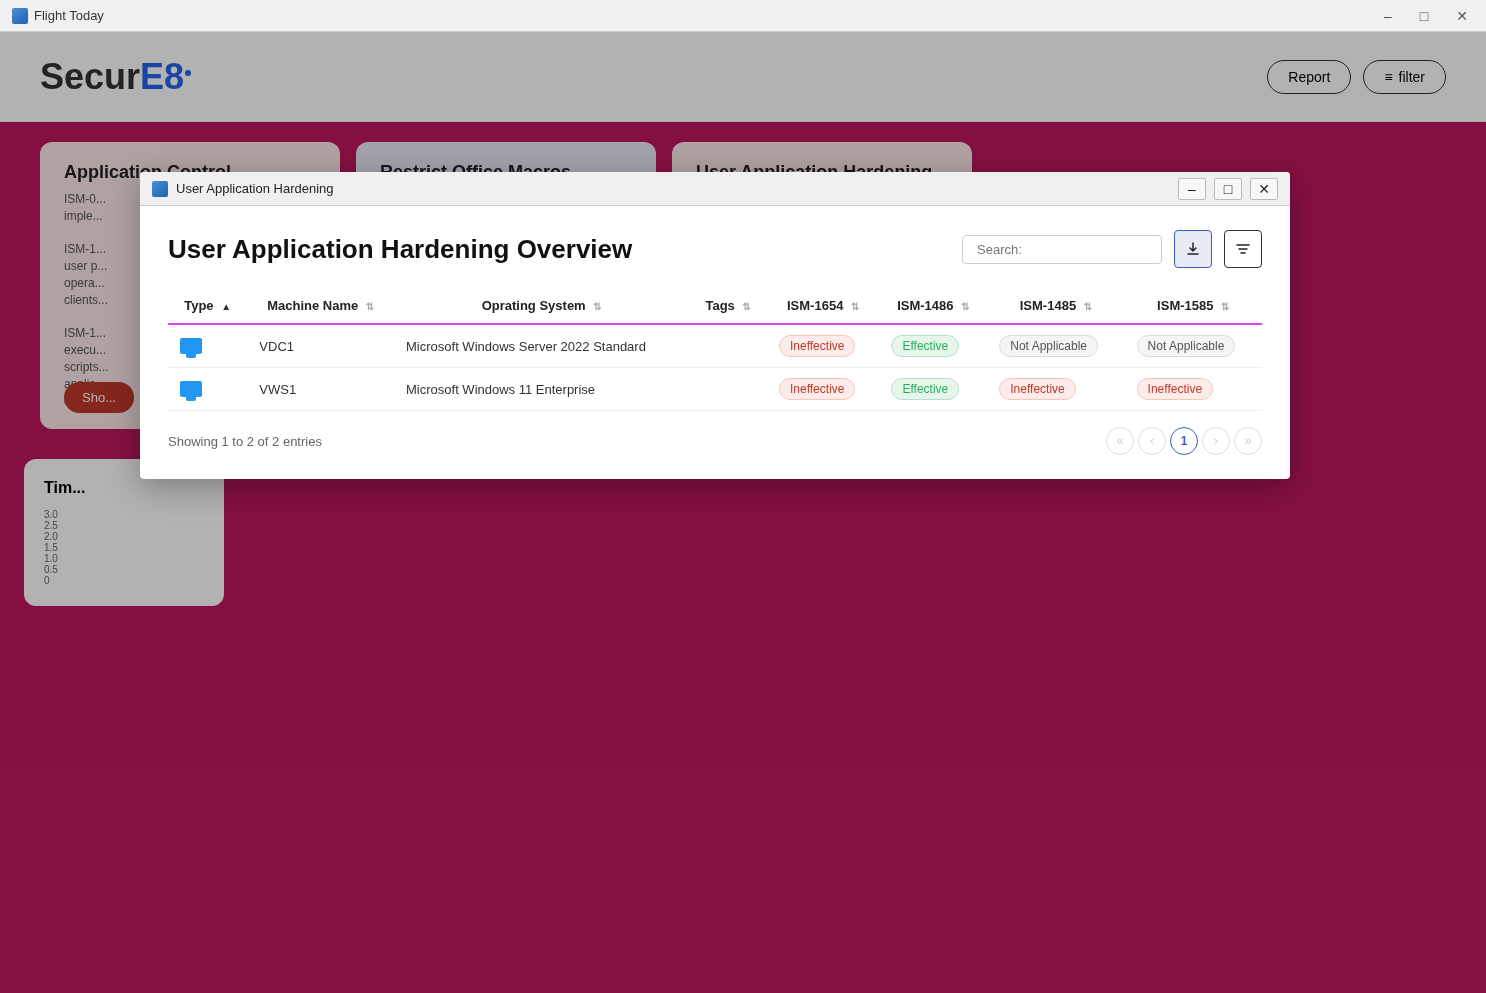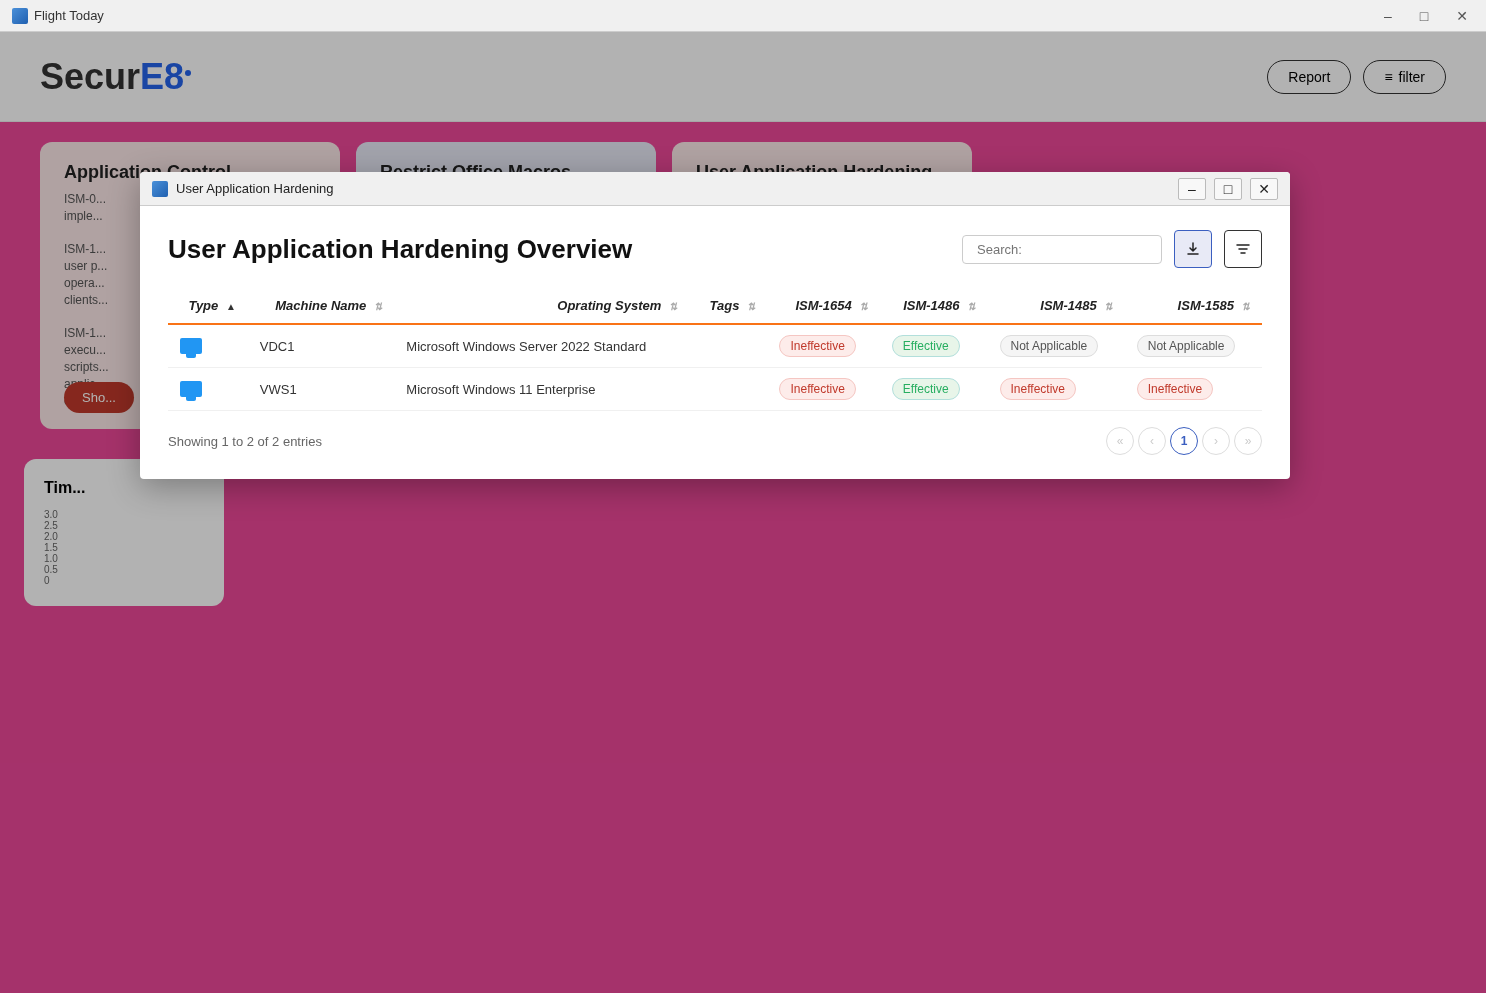--- a/index.html
+++ b/index.html
@@ -40,21 +40,21 @@
       font-size: 14px;
       color: #555;
     }
     .title-bar-controls span {
       cursor: pointer;
       padding: 2px 6px;
     }
 
     
     .app-body {
-      background: #ec4899;
+      background: #be185d;
       height: calc(993px - 32px);
       position: relative;
     }
 
     
     .top-nav {
       background: white;
       height: 90px;
       display: flex;
       align-items: center;
@@ -254,29 +254,28 @@
     }
     .icon-btn.active { background: #e8eaf6; border-color: #3b5fc0; }
 
     
     .data-table {
       width: 100%;
       border-collapse: collapse;
       font-size: 13px;
     }
     .data-table th {
-      text-align: right;
+      text-align: center;
       padding: 10px 12px;
       font-weight: 600;
       color: #222;
-      border-bottom: 2px solid #f97316;
+      border-bottom: 2px solid #d946ef;
       white-space: nowrap;
       cursor: pointer;
       user-select: none;
-      font-style: italic;
     }
     .data-table th .sort-icon {
       font-size: 10px;
       margin-left: 4px;
       color: #aaa;
     }
     .data-table th .sort-icon.active { color: #333; }
     .data-table td {
       padding: 10px 12px;
       border-bottom: 1px solid #f0f0f0;

